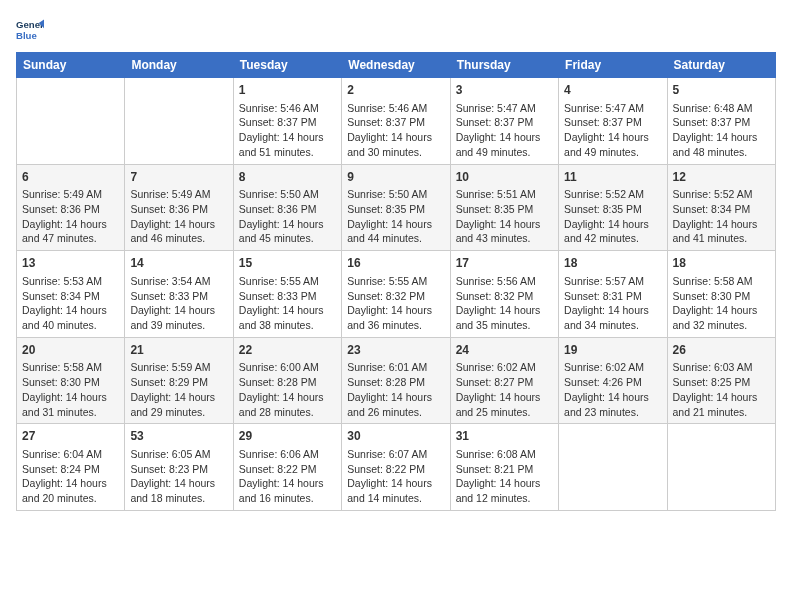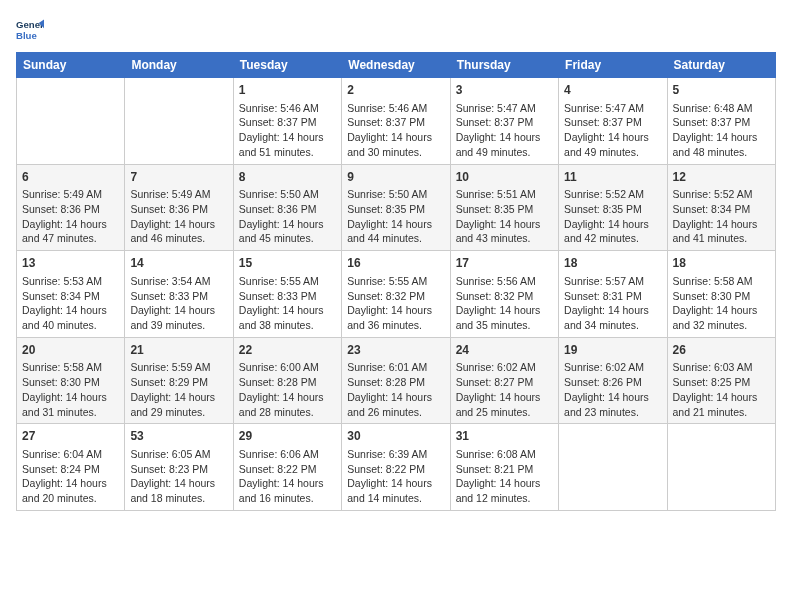--- a/index.html
+++ b/index.html
@@ -253,21 +253,21 @@
         </td>
         <td>
           <span class="day-num">24</span>
           <div>Sunrise: 6:02 AM</div>
           <div>Sunset: 8:27 PM</div>
           <div>Daylight: 14 hours and 25 minutes.</div>
         </td>
         <td>
           <span class="day-num">19</span>
           <div>Sunrise: 6:02 AM</div>
-          <div>Sunset: 8:26 PM</div>
+          <div>Sunset: 4:26 PM</div>
           <div>Daylight: 14 hours and 23 minutes.</div>
         </td>
         <td>
           <span class="day-num">26</span>
           <div>Sunrise: 6:03 AM</div>
           <div>Sunset: 8:25 PM</div>
           <div>Daylight: 14 hours and 21 minutes.</div>
         </td>
       </tr>
       <tr>
@@ -284,21 +284,21 @@
           <div>Daylight: 14 hours and 18 minutes.</div>
         </td>
         <td>
           <span class="day-num">29</span>
           <div>Sunrise: 6:06 AM</div>
           <div>Sunset: 8:22 PM</div>
           <div>Daylight: 14 hours and 16 minutes.</div>
         </td>
         <td>
           <span class="day-num">30</span>
-          <div>Sunrise: 6:39 AM</div>
+          <div>Sunrise: 6:07 AM</div>
           <div>Sunset: 8:22 PM</div>
           <div>Daylight: 14 hours and 14 minutes.</div>
         </td>
         <td>
           <span class="day-num">31</span>
           <div>Sunrise: 6:08 AM</div>
           <div>Sunset: 8:21 PM</div>
           <div>Daylight: 14 hours and 12 minutes.</div>
         </td>
         <td class="empty"></td>

